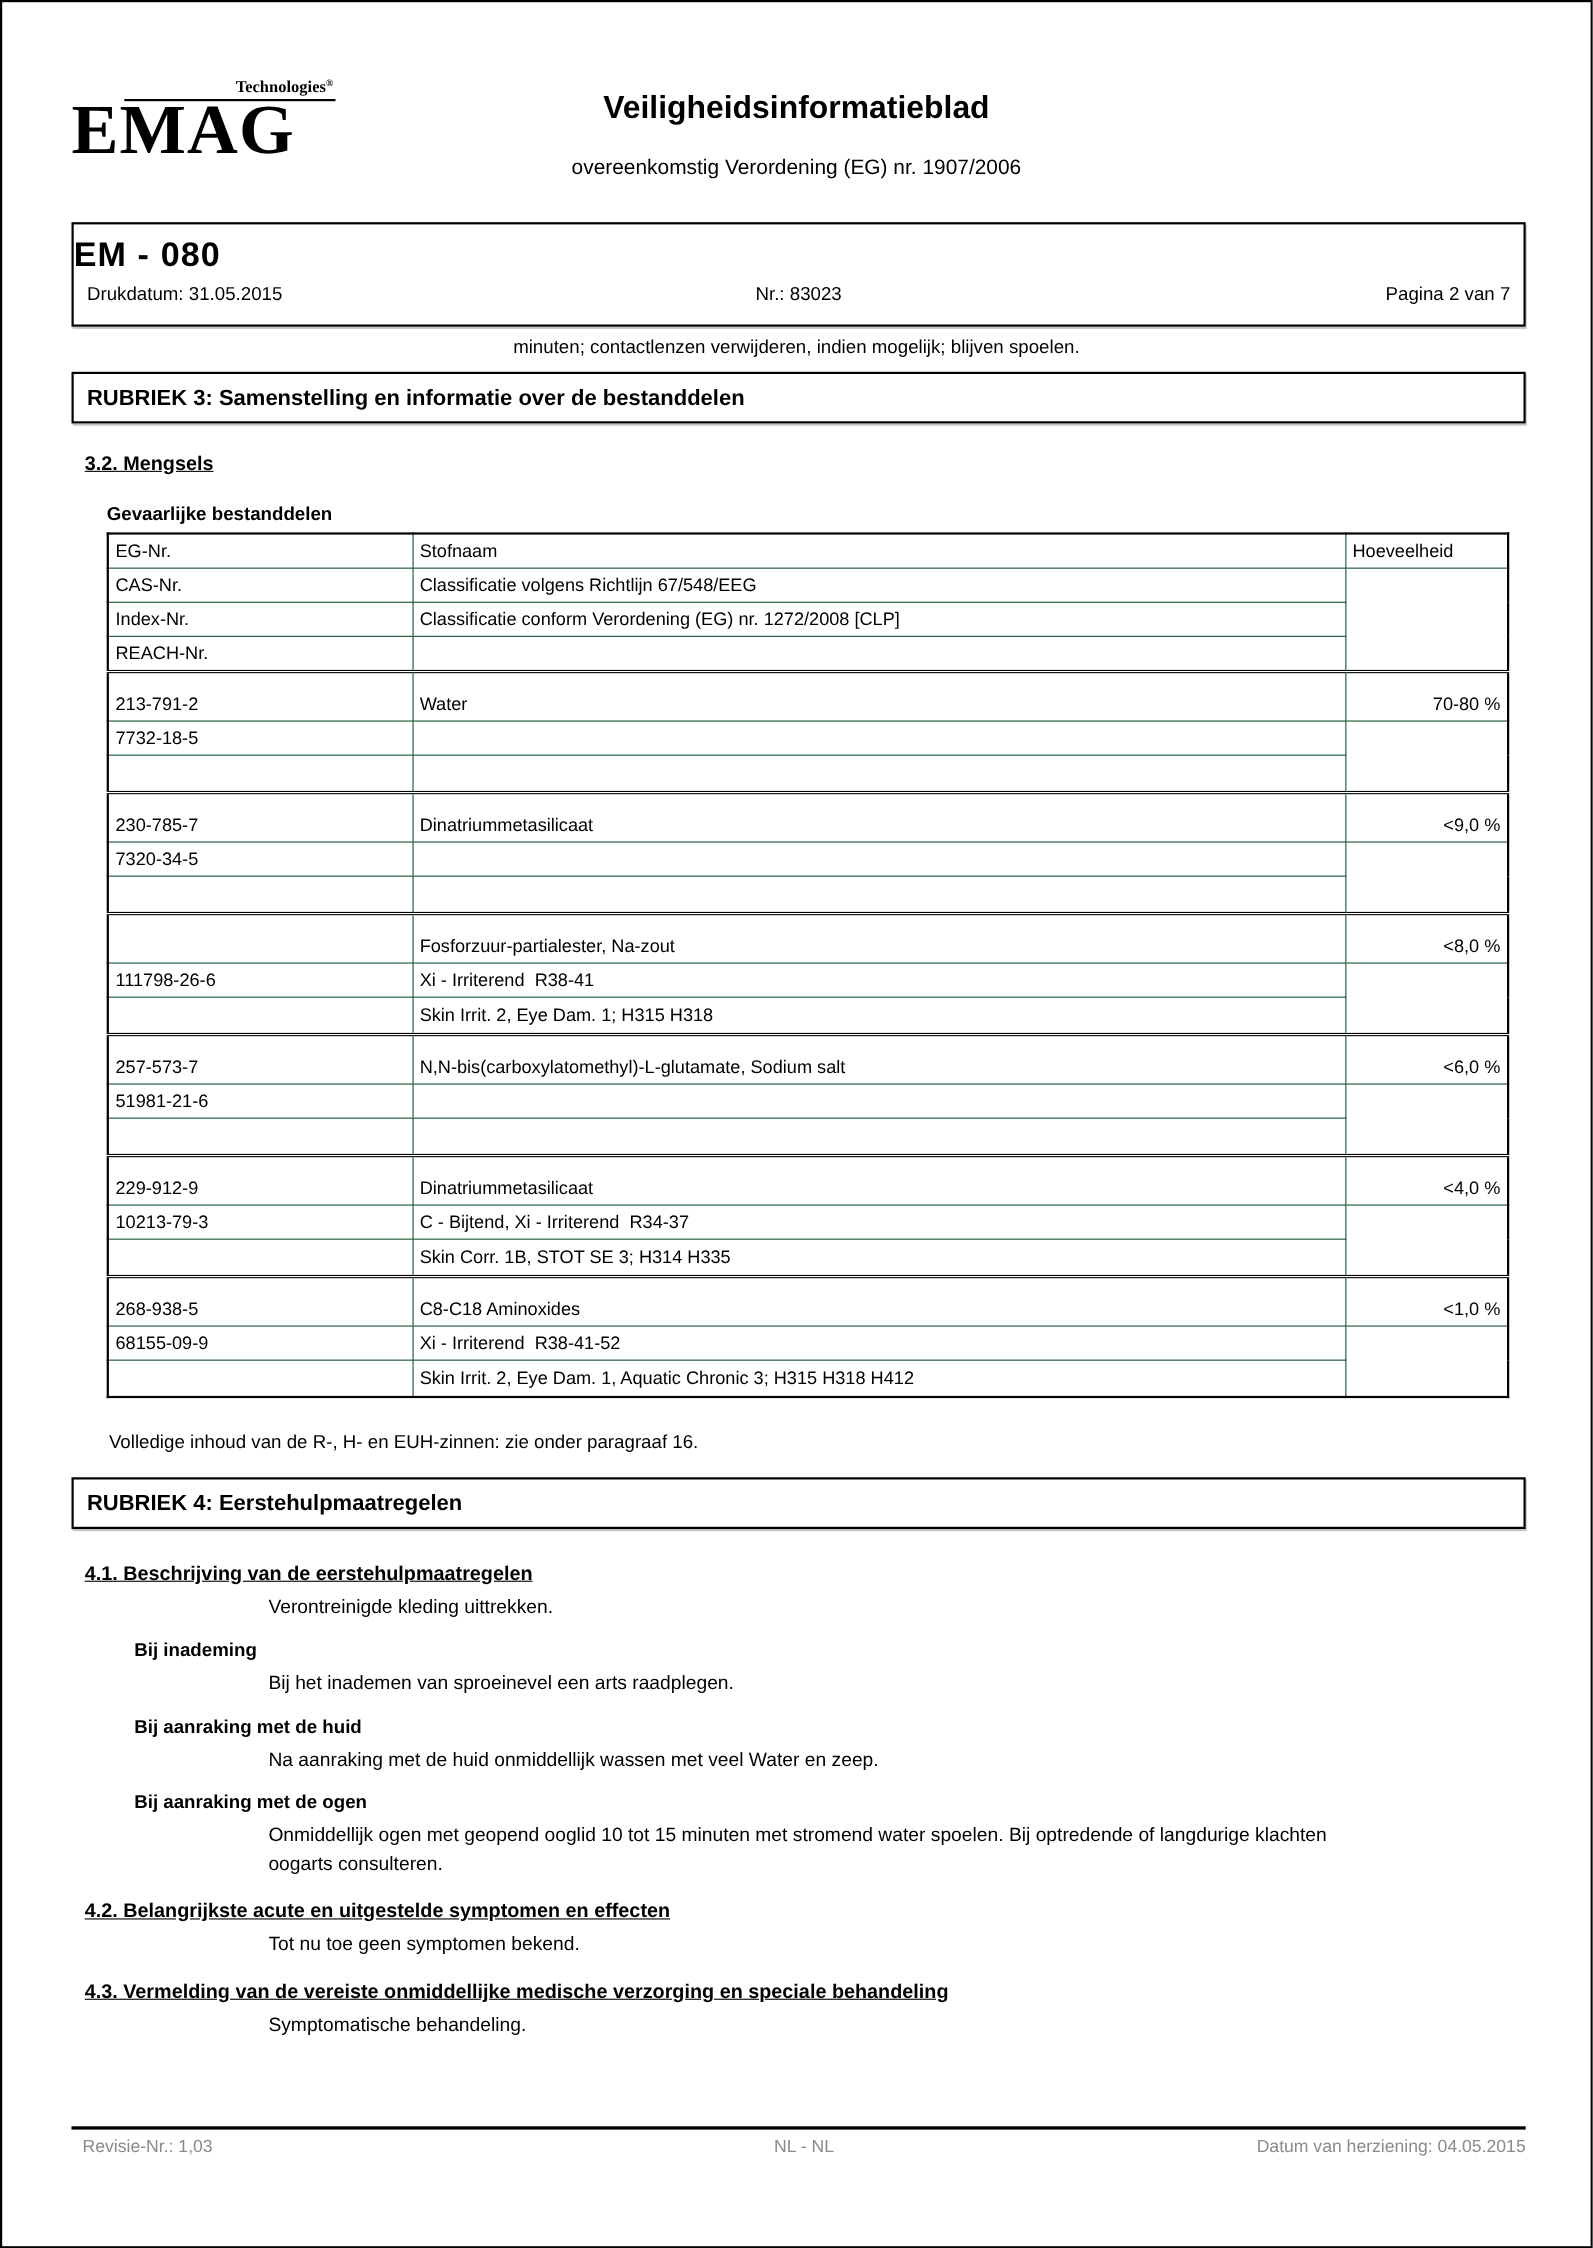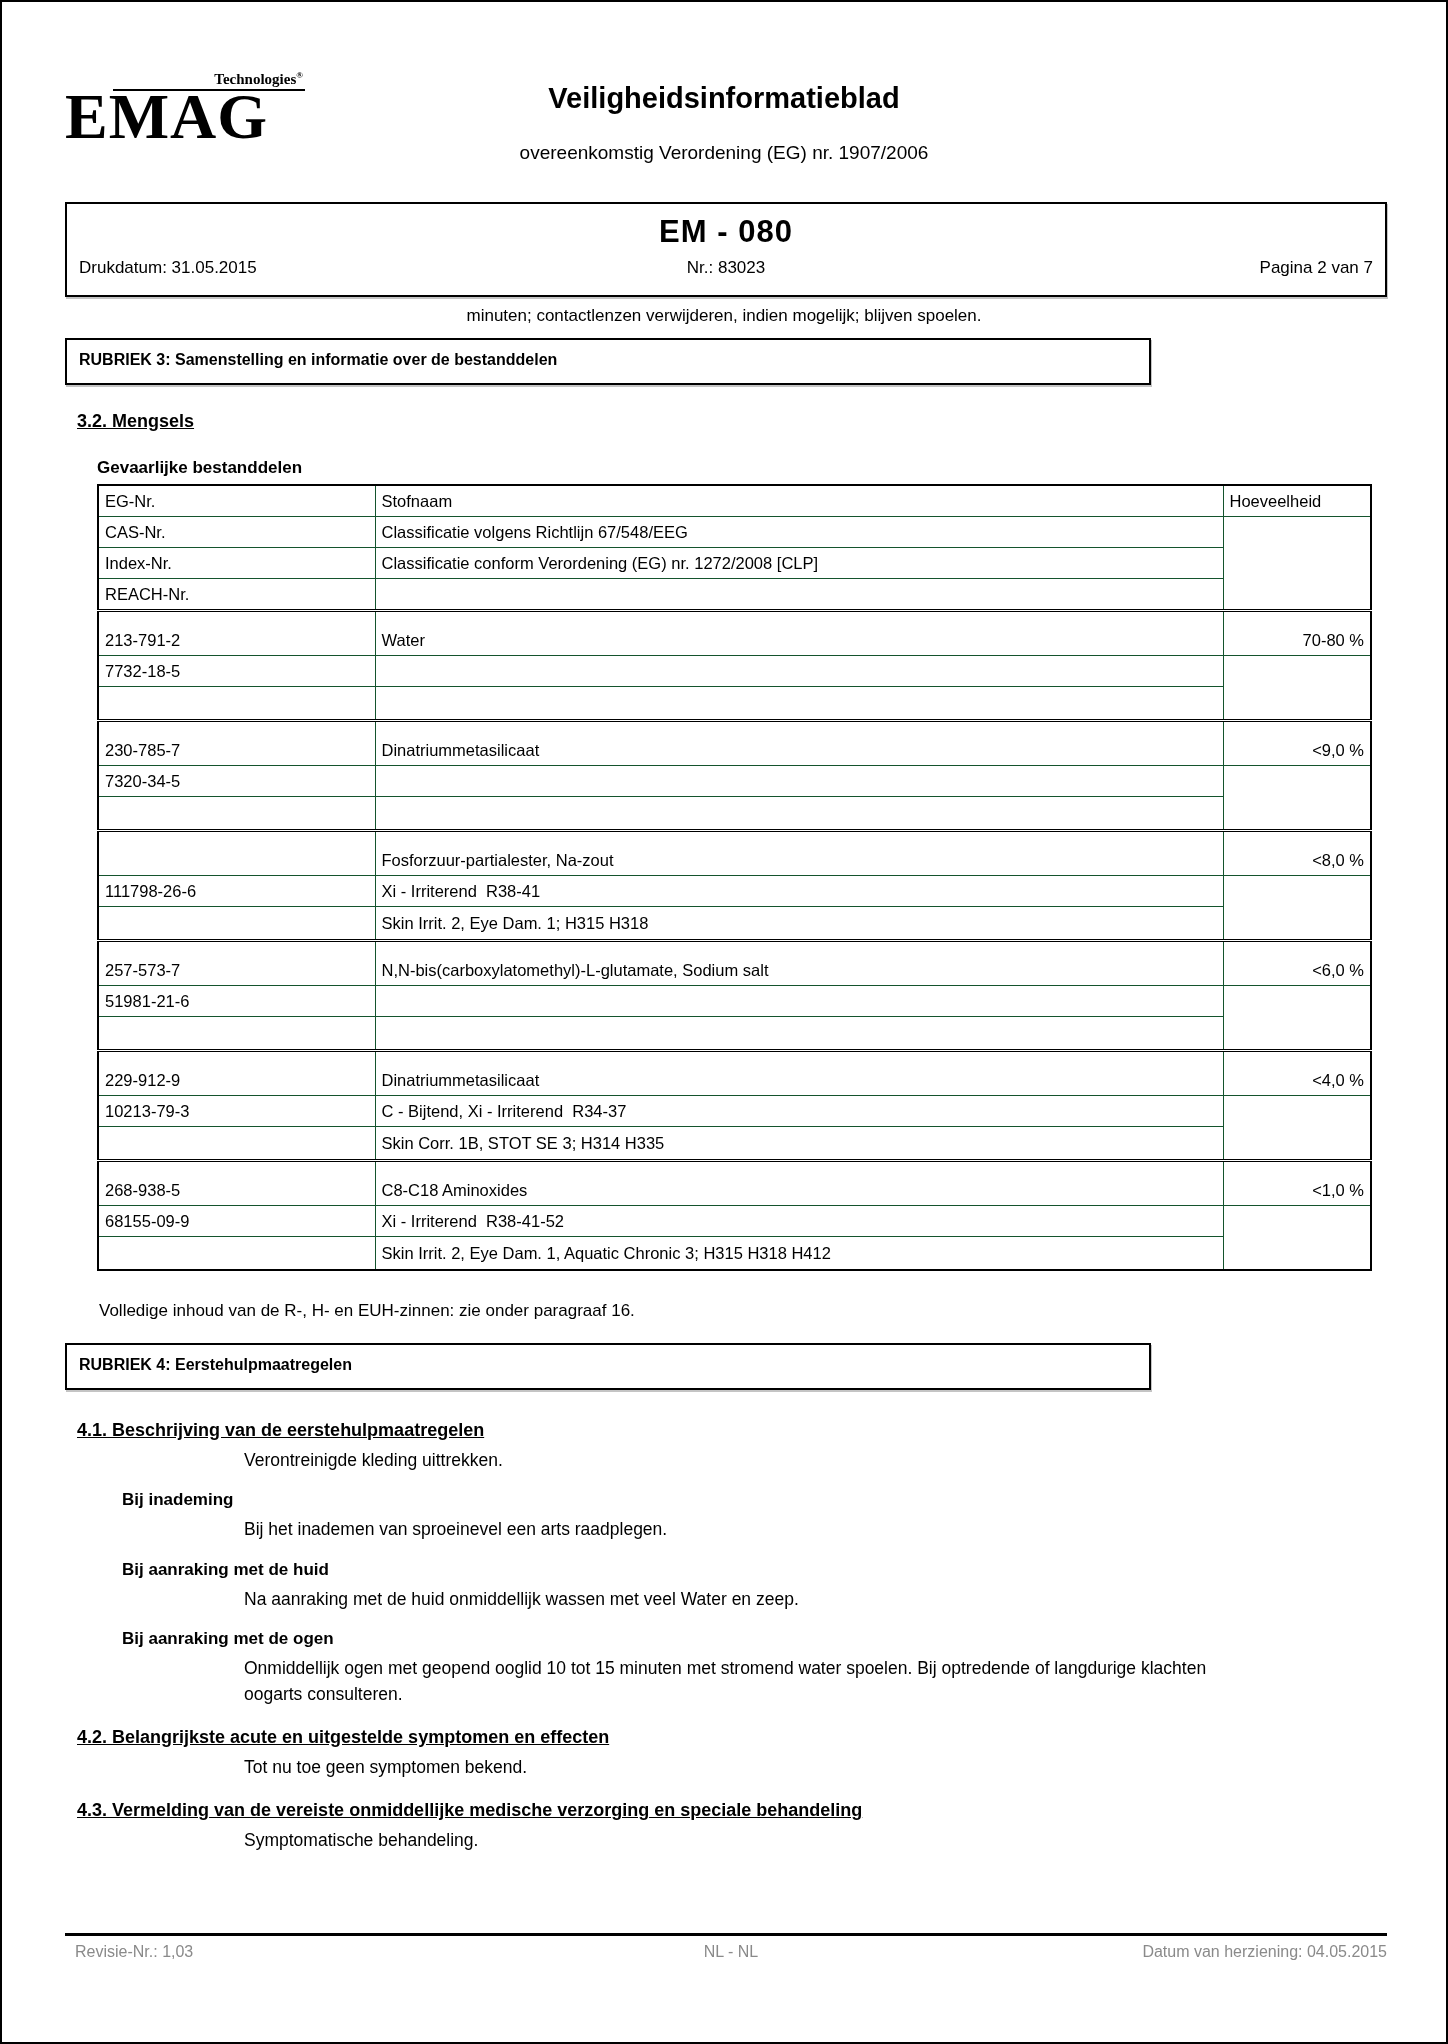--- a/index.html
+++ b/index.html
@@ -38,34 +38,34 @@
     position:absolute; left:0; right:0; top:140px;
     text-align:center; font-size:19px;
   }
   
   .embox {
     position:absolute; left:63px; top:200px;
     width:1322px; height:95px; box-sizing:border-box;
     border:2px solid #000;
     box-shadow:1px 2px 0 #c4c4c4;
   }
-  .embox-title { text-align:center; font-size:31px; font-weight:bold; margin-top:10px; letter-spacing:1px; }
+  .embox-title { font-size:31px; font-weight:bold; margin-top:10px; letter-spacing:1px; }
   .embox-row { position:relative; margin-top:8px; padding:0 12px; font-size:17px; }
   .embox-center { position:absolute; left:0; right:0; text-align:center; }
   .embox-right { position:absolute; right:12px; top:0; }
   .continuation {
     position:absolute; left:0; right:0; top:304px;
     text-align:center; font-size:17px;
   }
   
   .rubriek-box {
-    box-sizing:border-box; width:1086px; height:47px;
+    box-sizing:border-box; width:1322px; height:47px;
     border:2px solid #000;
     box-shadow:1px 2px 0 #c4c4c4;
-    font-size:16px; font-weight:bold;
+    font-size:20px; font-weight:bold;
     padding:11px 0 0 12px;
   }
   .r3 { position:absolute; left:63px; top:336px; }
   
   .flow { position:absolute; left:63px; top:395px; width:1322px; }
   .sub-heading {
     font-size:18px; font-weight:bold; text-decoration:underline;
     margin:14px 0 0 12px;
   }
   .table-title { font-size:17px; font-weight:bold; margin:26px 0 6px 32px; }

